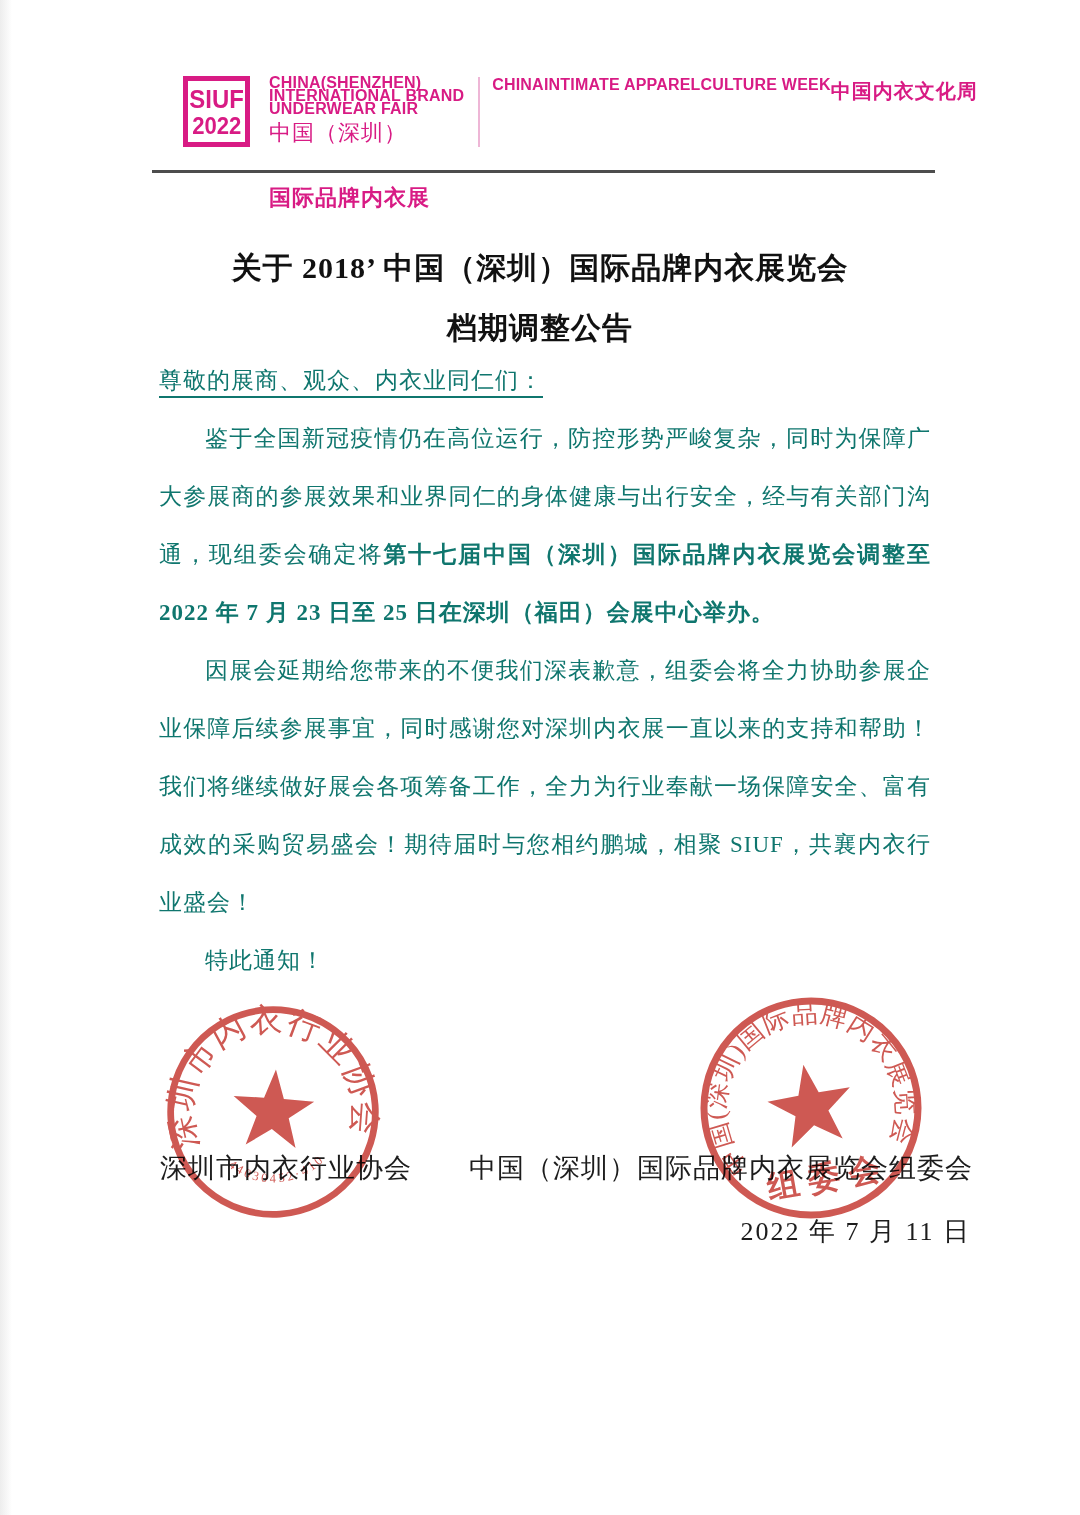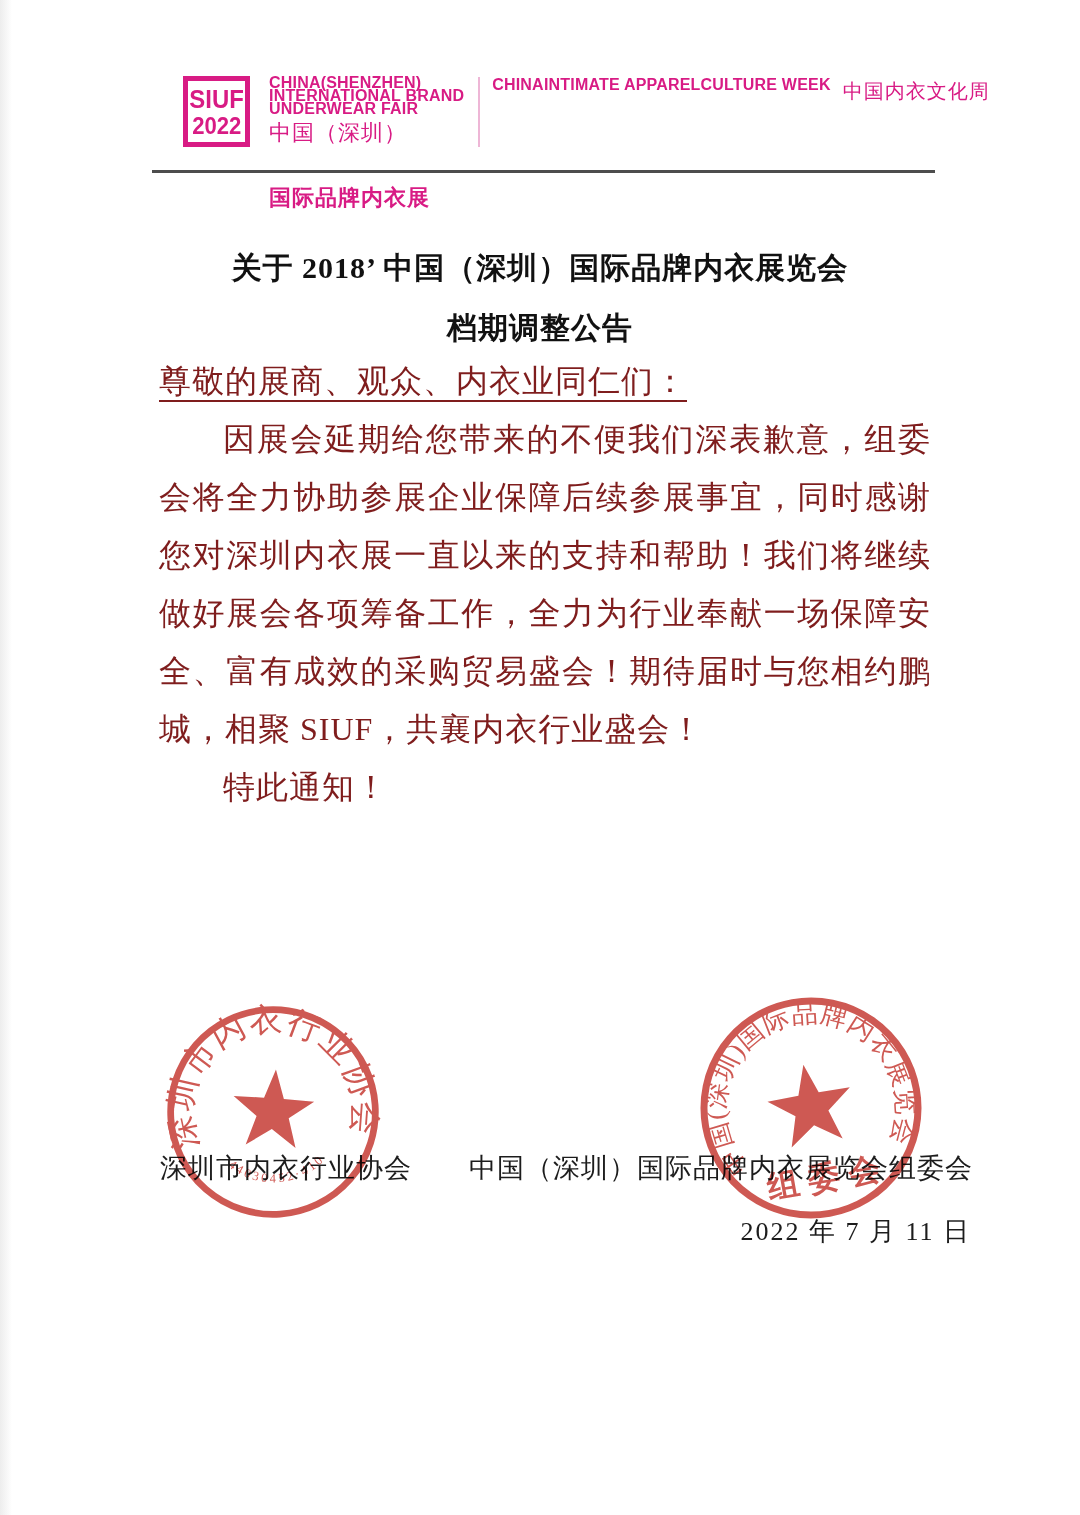--- a/index.html
+++ b/index.html
@@ -32,39 +32,39 @@
   }
   .logo-badge .b1{font-size:26px;letter-spacing:0;transform:scaleX(.92);}
   .logo-badge .b2{font-size:24px;margin-top:2px;transform:scaleX(.92);}
   .logo-left{margin-left:19px;display:flex;flex-direction:column;}
   .logo-left .en{font-size:16px;font-weight:bold;line-height:13px;letter-spacing:.2px;}
   .logo-left .cn1{font-size:22px;font-weight:normal;line-height:26px;margin-top:5px;letter-spacing:1px;}
   .logo-left .cn2{font-size:22px;font-weight:bold;line-height:26px;letter-spacing:1px;margin-top:39px;}
   .logo-divider{width:2px;height:70px;background:#eeb6d6;margin:1px 12px 0 14px;}
   .logo-right{display:flex;flex-direction:row;}
   .logo-right .en{font-size:16px;font-weight:bold;line-height:18.5px;letter-spacing:.2px;}
-  .logo-right .cn{font-size:20px;font-weight:normal;line-height:24px;margin-top:3px;letter-spacing:1px;margin-left:12px;}
+  .logo-right .cn{font-size:20px;font-weight:bold;line-height:24px;margin-top:3px;letter-spacing:1px;}
 
   .rule{
     position:absolute;left:152px;top:170px;width:783px;height:3px;
     background:#4d4d4d;
   }
 
   
   .title{
     position:absolute;left:147px;top:238px;width:786px;
     text-align:center;font-weight:bold;font-size:30px;line-height:60px;
     color:#111;letter-spacing:1px;
   }
 
   
   .body-text{
     position:absolute;left:159px;top:352px;width:772px;
-    font-size:32px;line-height:58px;text-align:justify;
-    color:#7f1d1d;letter-spacing:1px;
+    font-size:23px;line-height:58px;text-align:justify;
+    color:#0f766e;letter-spacing:1px;
   }
   .body-text p{margin:0;}
   .salutation{
     text-decoration:underline;
     text-decoration-thickness:2px;
     text-underline-offset:8px;
   }
   .indent{text-indent:2em;}
   .bold{font-weight:bold;}
 
@@ -116,20 +116,21 @@
 
   <div class="rule"></div>
 
   <div class="title">
     <div>关于 2018’ 中国（深圳）国际品牌内衣展览会</div>
     <div>档期调整公告</div>
   </div>
 
   <div class="body-text">
     <p><span class="salutation">尊敬的展商、观众、内衣业同仁们：</span></p>
+    <p class="indent"><span>鉴于全国新冠疫情仍在高位运行，防控形势严峻复杂，同时为保障广大参展商的参展效果和业界同仁的身体健康与出行安全，经与有关部门沟通，现组委会确定将</span><span class="bold">第十七届中国（深圳）国际品牌内衣展览会调整至 2022 年 7 月 23 日至 25 日在深圳（福田）会展中心举办。</span></p>
     <p class="indent">因展会延期给您带来的不便我们深表歉意，组委会将全力协助参展企业保障后续参展事宜，同时感谢您对深圳内衣展一直以来的支持和帮助！我们将继续做好展会各项筹备工作，全力为行业奉献一场保障安全、富有成效的采购贸易盛会！期待届时与您相约鹏城，相聚 SIUF，共襄内衣行业盛会！</p>
     <p class="indent">特此通知！</p>
   </div>
 
   <div class="sig-left">深圳市内衣行业协会</div>
   <div class="sig-right">中国（深圳）国际品牌内衣展览会组委会</div>
   <div class="sig-date">2022 年 7 月 11 日</div>
 
   <svg class="stamp stamp-left" viewBox="0 0 232 232">
     <circle cx="116" cy="116" r="106" fill="none" stroke="#c8423b" stroke-width="7"></circle>

